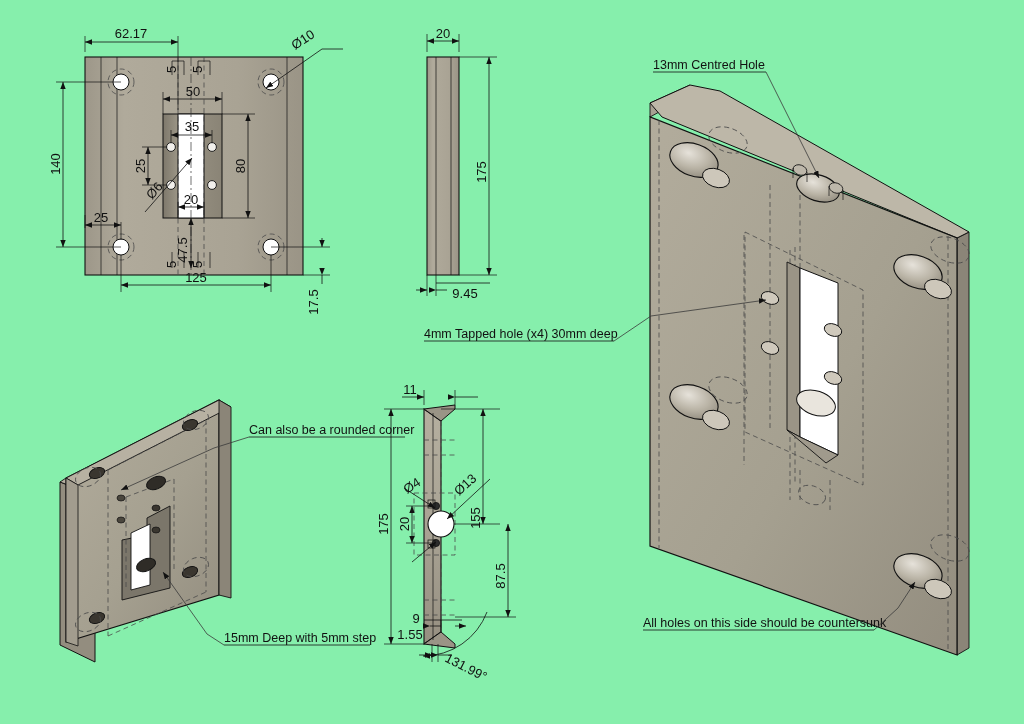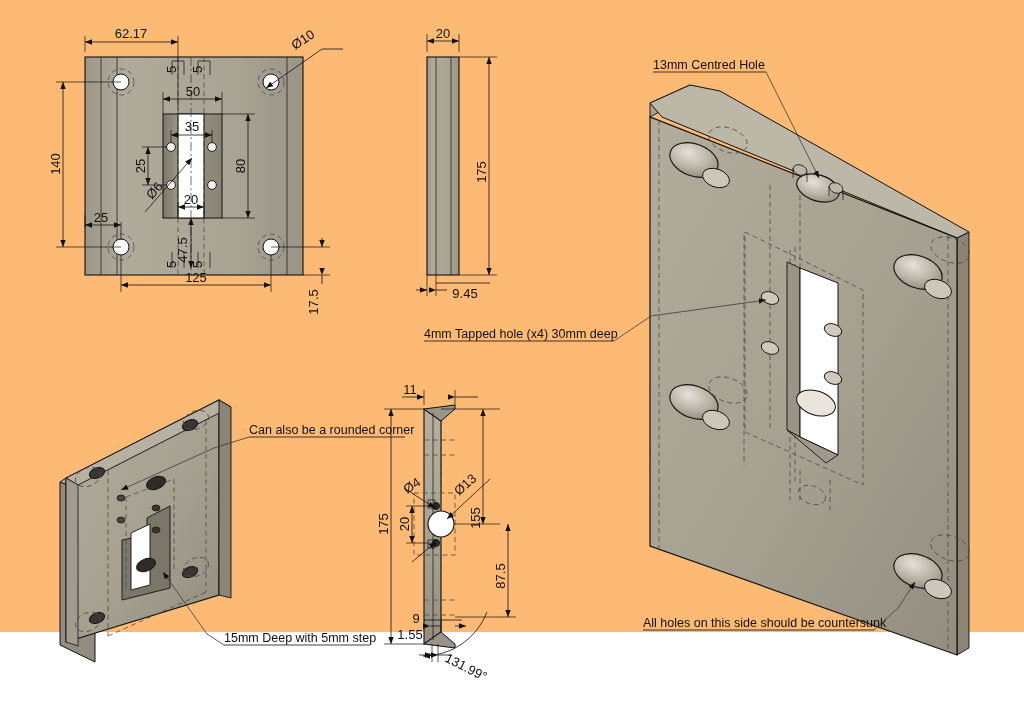--- a/index.html
+++ b/index.html
@@ -1,18 +1,18 @@
 <!DOCTYPE html>
 <html><head>
 <meta charset="utf-8">
 <style>
   html,body{margin:0;padding:0;background:#ffffff;}
   body{width:1024px;height:724px;overflow:hidden;
        font-family:"Liberation Sans","DejaVu Sans",sans-serif;}
-  #sheet{position:relative;width:1024px;height:632px;background:#fdba74;}
+  #sheet{position:relative;width:1024px;height:724px;background:#86efac;}
   svg{display:block;}
   .dimtxt{font-family:"Liberation Sans","DejaVu Sans",sans-serif;font-size:13px;fill:#111;}
   .notetxt{font-family:"Liberation Sans","DejaVu Sans",sans-serif;font-size:12.5px;fill:#111;}
   .dimline{stroke:#111;stroke-width:0.8;fill:none;}
   .extline{stroke:#111;stroke-width:0.7;fill:none;}
   .leader{stroke:#3a3a3a;stroke-width:0.8;fill:none;}
   .thin{stroke:#111;stroke-width:0.7;fill:none;}
   .hidden-l{stroke:#4a4a4a;stroke-width:0.8;fill:none;stroke-dasharray:5 3.5;}
   .center-l{stroke:#333;stroke-width:0.7;fill:none;stroke-dasharray:9 3 2 3;}
   .underline{stroke:#111;stroke-width:0.8;}

